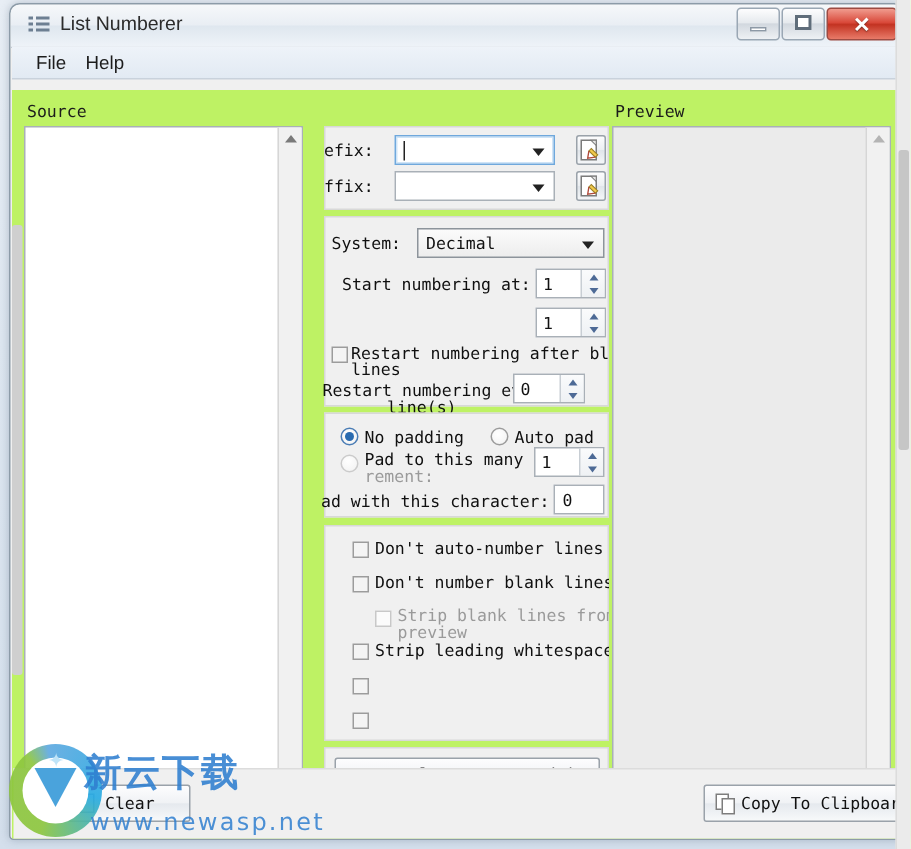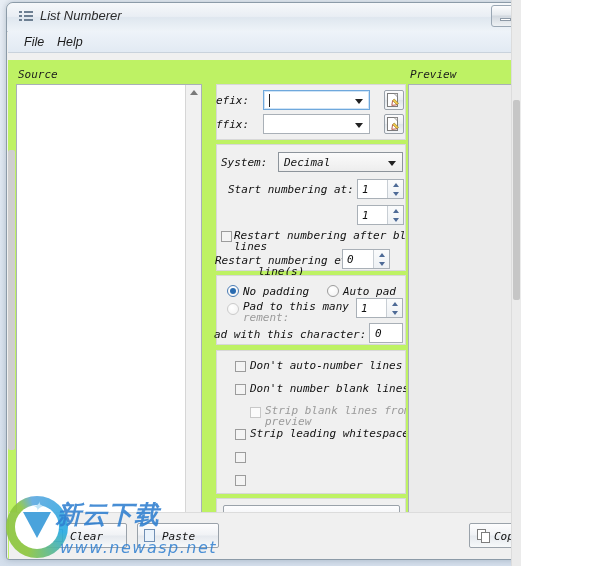--- a/index.html
+++ b/index.html
@@ -6,24 +6,23 @@
   html, body {
     margin: 0; padding: 0;
     width: 607px; height: 566px;
     overflow: hidden;
     background: #ffffff;
     font-family: "Liberation Sans", sans-serif;
   }
 
   #app {
     position: relative;
-    width: 521px; height: 566px;
+    width: 607px; height: 566px;
     background: linear-gradient(180deg,#e8eef5 0%, #dde6f0 40%, #d4dfec 100%);
     overflow: hidden;
-    font-style: italic;
   }
 
   
   .win-frame {
     position: absolute;
     left: 6px; top: 2px;
     width: 595px; height: 556px;
     border: 1px solid #8c9ba8;
     border-radius: 7px 7px 3px 3px;
     background: #f0f0f0;
@@ -615,26 +614,20 @@
 
       <div class="bottombar">
 
         <div class="sbtn" style="left:36px; top:10px; width:82px; height:25px;">
           <div class="mini-icon" style="left:6px; top:5px;">
             <div class="doc"></div>
           </div>
           <div class="txt offset">Clear</div>
         </div>
 
-        <div class="sbtn" style="left:128px; top:10px; width:82px; height:25px;">
-          <div class="mini-icon" style="left:6px; top:5px;">
-            <div class="doc"></div>
-          </div>
-          <div class="txt offset">Paste</div>
-        </div>
 
         <div class="sbtn" style="left:460px; top:10px; width:131px; height:25px;">
           <div class="copy-icon" style="left:7px; top:5px;">
             <div class="p1"></div>
               <div class="p2"></div>
           </div>
           <div class="txt offset">Copy To Clipboard</div>
         </div>
       </div>
 

